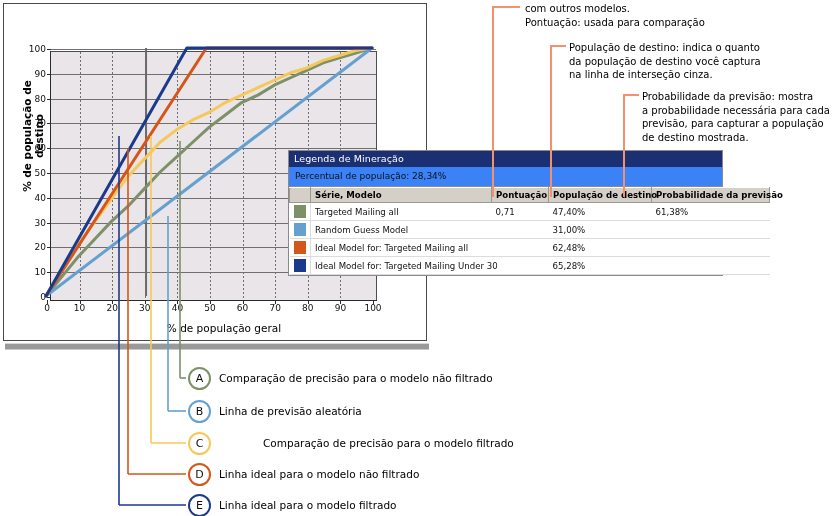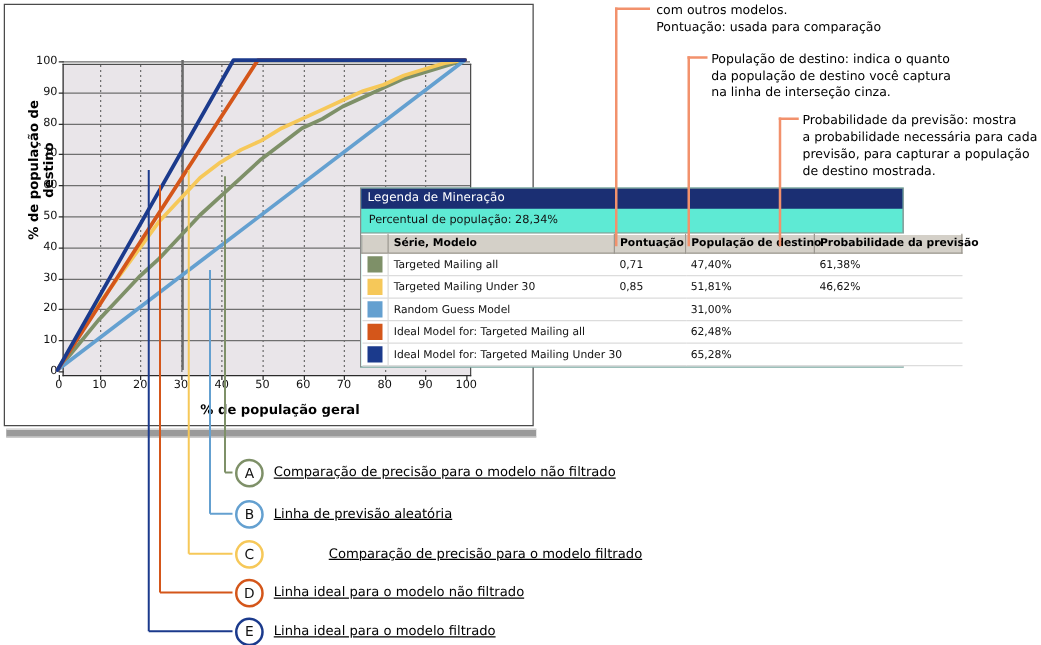--- a/index.html
+++ b/index.html
@@ -26,27 +26,27 @@
   .ytick-lbl{position:absolute;right:0;width:44px;text-align:right;
       font-size:9px;line-height:9px;color:#111;}
   .ytick-mark{position:absolute;width:4px;height:1px;background:#2b2b2b;}
   .xtick-lbl{position:absolute;top:300px;width:30px;text-align:center;
       font-size:9px;line-height:9px;color:#111;}
   .xtick-mark{position:absolute;top:296px;width:1px;height:4px;background:#2b2b2b;}
 
   #ylabel{position:absolute;left:-46px;top:120px;width:150px;text-align:center;
       transform:rotate(-90deg);font-size:10.5px;font-weight:bold;color:#000;}
   #xlabel{position:absolute;left:120px;top:318px;width:200px;text-align:center;
-      font-size:10.5px;font-weight:bold;color:#000;}
+      font-size:10.5px;font-weight:normal;color:#000;}
 
   svg.curves{position:absolute;left:0;top:0;width:833px;height:516px;overflow:visible;pointer-events:none;}
 
   
   #mining-legend{position:absolute;left:288px;top:150px;width:435px;
-      background:#5eead4;border:1px solid #8a8a8a;box-sizing:border-box;
+      background:#3b82f6;border:1px solid #8a8a8a;box-sizing:border-box;
       font-size:9px;}
   #legend-title{background:#1b2f73;color:#fff;font-size:9.5px;
       padding:2px 5px 3px 5px;letter-spacing:.1px;}
   #legend-sub{padding:4px 6px 5px 6px;font-size:9px;color:#111;
       border-bottom:1px solid #8f8b84;}
   table.legend-tbl{border-collapse:collapse;width:100%;background:#fff;
       font-size:8.6px;table-layout:fixed;}
   table.legend-tbl th{background:#d4d0c8;border:1px solid #9c9890;
       border-top:1px solid #ffffff;font-weight:bold;text-align:left;
       padding:2px 4px;color:#000;white-space:nowrap;}
@@ -60,21 +60,21 @@
   .col-pop{width:94px;}
   .col-prob{width:109px;}
 
   
   .callout-text{position:absolute;font-size:10px;line-height:13.5px;color:#000;}
   .ann-line{position:absolute;background:#f2916c;}
 
   .cbadge{position:absolute;width:23px;height:23px;border-radius:50%;
       border:2px solid #666;box-sizing:border-box;background:#fff;
       font-size:11px;line-height:19px;text-align:center;color:#111;}
-  .cb-label{position:absolute;font-size:10.5px;line-height:13px;color:#000;text-decoration:underline;}
+  .cb-label{position:absolute;font-size:10.5px;line-height:13px;color:#000;}
 </style>
 </head>
 <body>
 
 <div id="chart-frame">
 
   <div id="plot-area"></div>
   <div id="plot-border-top"></div>
   <div id="plot-border-right"></div>
 
@@ -189,29 +189,20 @@
           <td class="swatch-cell">
             <div class="sw" style="background:#7e9068"></div>
           </td>
           <td>Targeted Mailing all</td>
           <td>0,71</td>
           <td>47,40%</td>
           <td>61,38%</td>
         </tr>
         <tr>
           <td class="swatch-cell">
-            <div class="sw" style="background:#f6c859"></div>
-          </td>
-          <td>Targeted Mailing Under 30</td>
-          <td>0,85</td>
-          <td>51,81%</td>
-          <td>46,62%</td>
-        </tr>
-        <tr>
-          <td class="swatch-cell">
             <div class="sw" style="background:#64a0d0"></div>
           </td>
           <td>Random Guess Model</td>
           <td></td>
           <td>31,00%</td>
           <td></td>
         </tr>
         <tr>
           <td class="swatch-cell">
             <div class="sw" style="background:#d4561a"></div>

